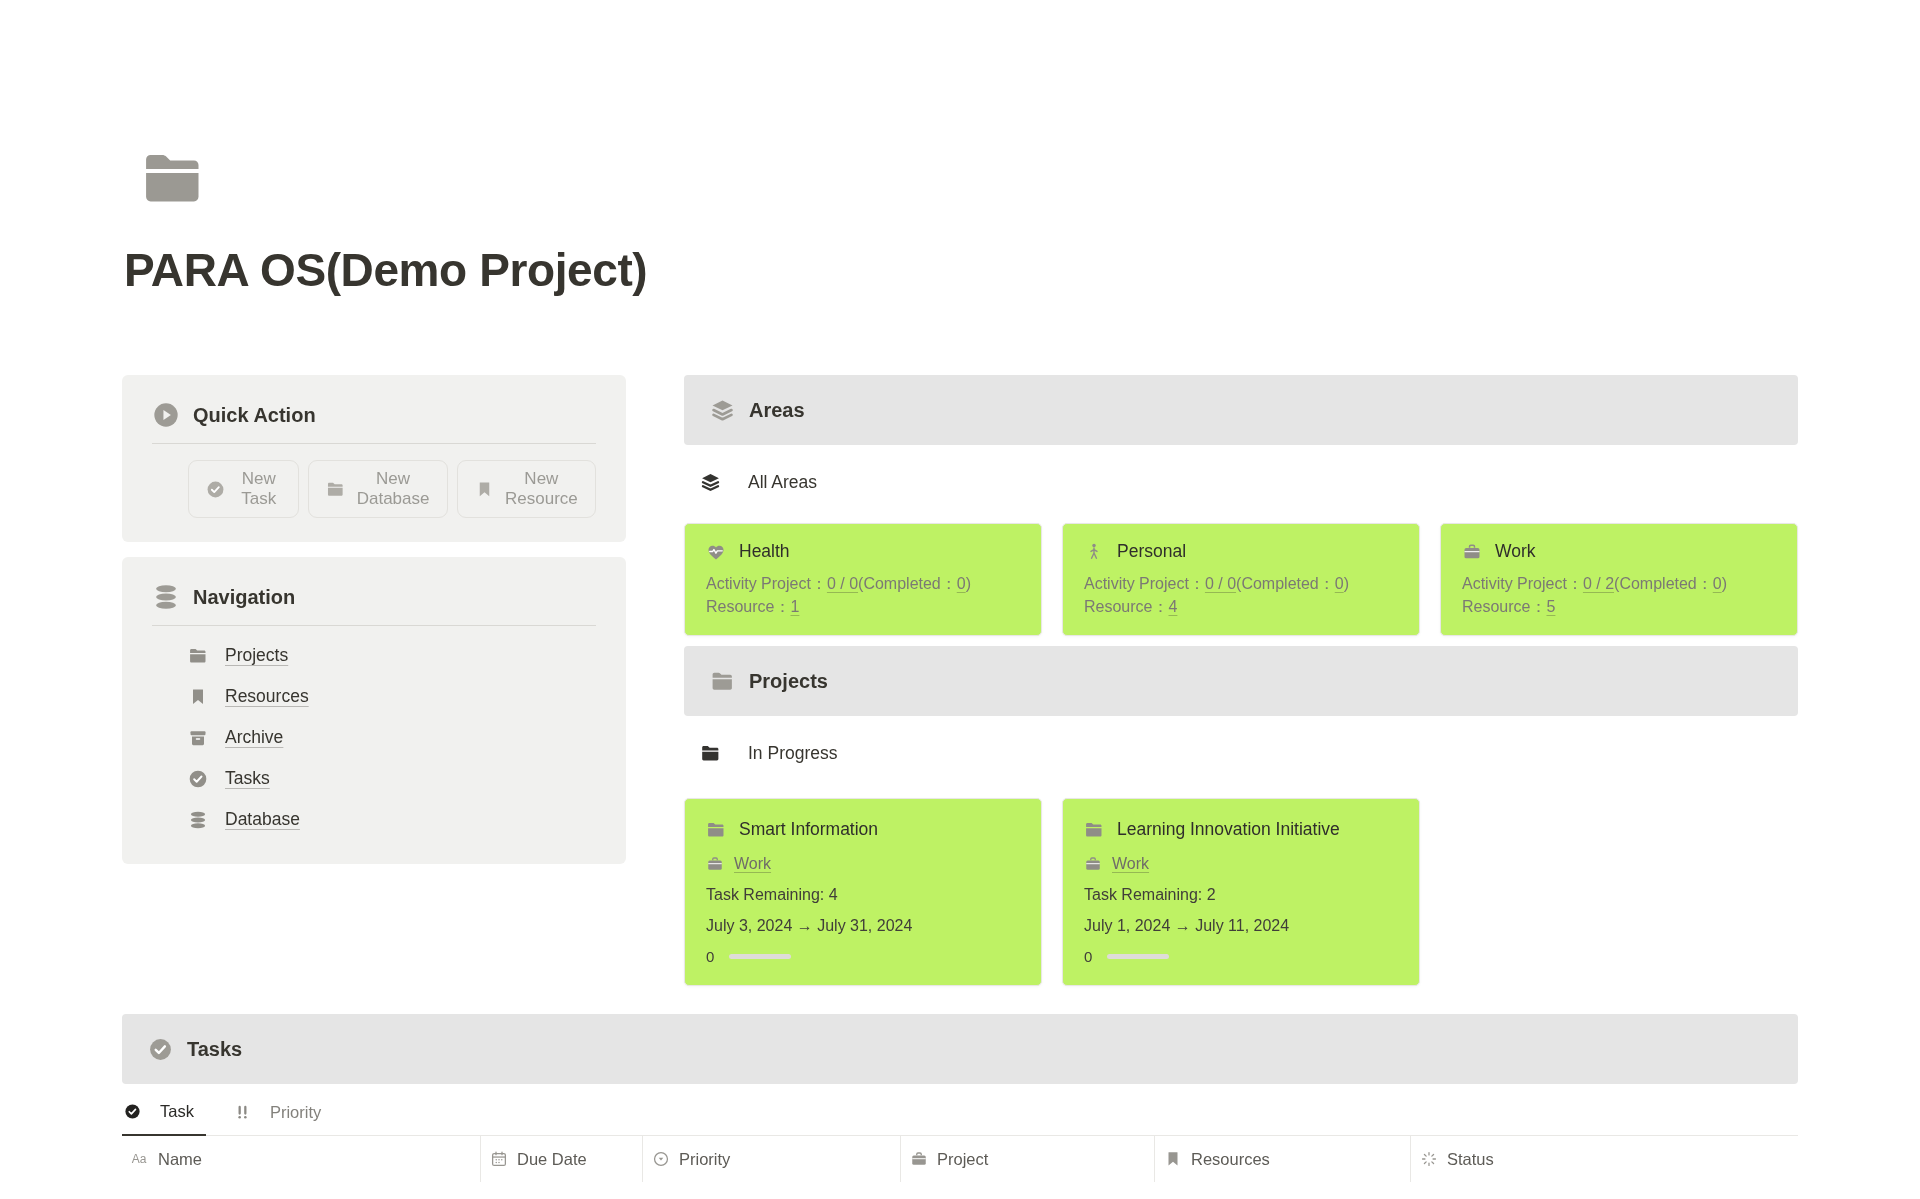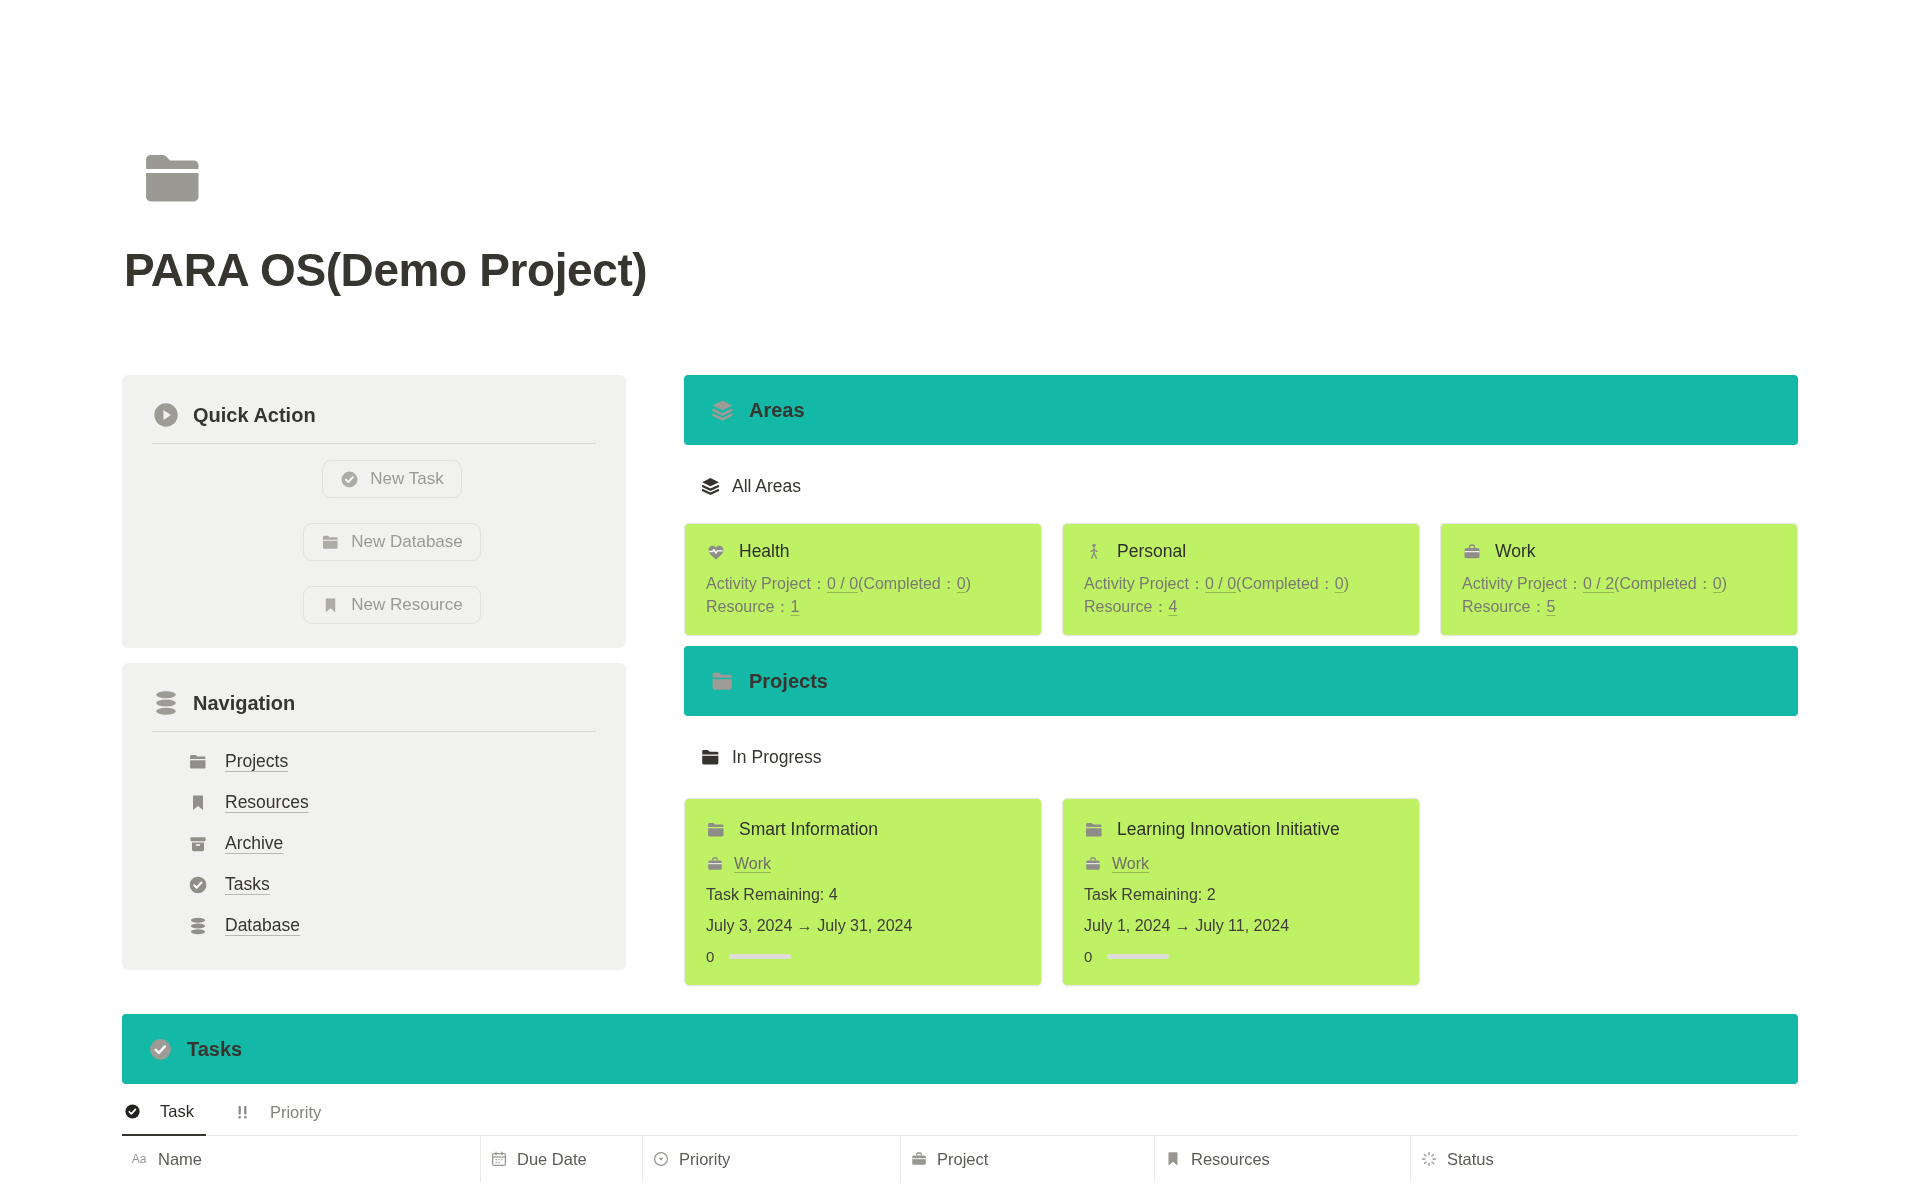--- a/index.html
+++ b/index.html
@@ -21,40 +21,40 @@
   .main-grid { display:grid; grid-template-columns:504px 1114px; column-gap:58px; margin-top:78px; }
 
   
   .callout { background:#f1f1ef; border-radius:6px; padding:26px 30px 24px; }
   .callout + .callout { margin-top:15px; }
   .callout-header { display:flex; align-items:center; gap:13px; }
   .callout-header .icon { width:28px; height:28px; color:#9d9b95; flex:none; }
   .callout-title { font-size:20px; font-weight:700; color:#37352f; }
   .callout-divider { border:none; border-top:1px solid #d9d8d4; margin-top:14px; }
 
-  .qa-buttons { margin:16px 0 0 36px; display:flex; flex-direction:column; align-items:center; gap:25px; }
+  .qa-buttons { margin:16px 0 0 36px; display:flex; flex-direction:row; align-items:flex-end; gap:9px; }
   .qa-btn { display:inline-flex; align-items:center; gap:11px; padding:8px 17px;
             border:1px solid #e2e1dd; border-radius:9px; background:transparent;
             color:#9b9a95; font-size:17px; font-family:inherit; cursor:pointer; }
   .qa-btn .icon { width:19px; height:19px; color:#aeaca6; flex:none; }
 
   .nav-list { margin:9px 0 0 36px; }
   .nav-item { display:flex; align-items:center; gap:17px; height:41px; cursor:pointer; }
   .nav-item .icon { width:20px; height:20px; color:#918f89; flex:none; }
   .nav-link { font-size:17.5px; color:#37352f;
               text-decoration:underline; text-decoration-color:rgba(55,53,47,0.3);
               text-decoration-thickness:1px; text-underline-offset:4px; }
 
   
-  .section-bar { background:#14b8a6; border-radius:4px; height:70px;
+  .section-bar { background:#e5e5e5; border-radius:4px; height:70px;
                  display:flex; align-items:center; gap:14px; padding:0 26px; }
   .section-bar .icon { width:25px; height:25px; color:#9d9b95; flex:none; }
   .section-title { font-size:20px; font-weight:700; color:#37352f; }
 
-  .group-row { display:flex; align-items:flex-end; gap:11px; margin:22px 0 0 16px; height:30px; cursor:pointer; }
+  .group-row { display:flex; align-items:center; gap:27px; margin:22px 0 0 16px; height:30px; cursor:pointer; }
   .group-row .icon { width:21px; height:21px; color:#343330; flex:none; }
   .group-label { font-size:17.5px; color:#37352f; }
 
   .cards-grid { display:grid; grid-template-columns:repeat(3,1fr); gap:20px; margin-top:26px; }
   .card { background:#bef264; border:1px solid #e8e7e4; border-radius:5px;
           box-shadow:0 1px 3px rgba(20,20,18,0.04); padding:17px 21px; cursor:pointer; }
   .card-title-row { display:flex; align-items:center; gap:13px; margin-bottom:10px; }
   .card-title-row .icon { width:20px; height:20px; color:#8f8d87; flex:none; }
   .card-name { font-size:17.5px; font-weight:500; color:#2f2e2b; }
   .area-stats { font-size:16px; line-height:23px; color:#7b7974; }

